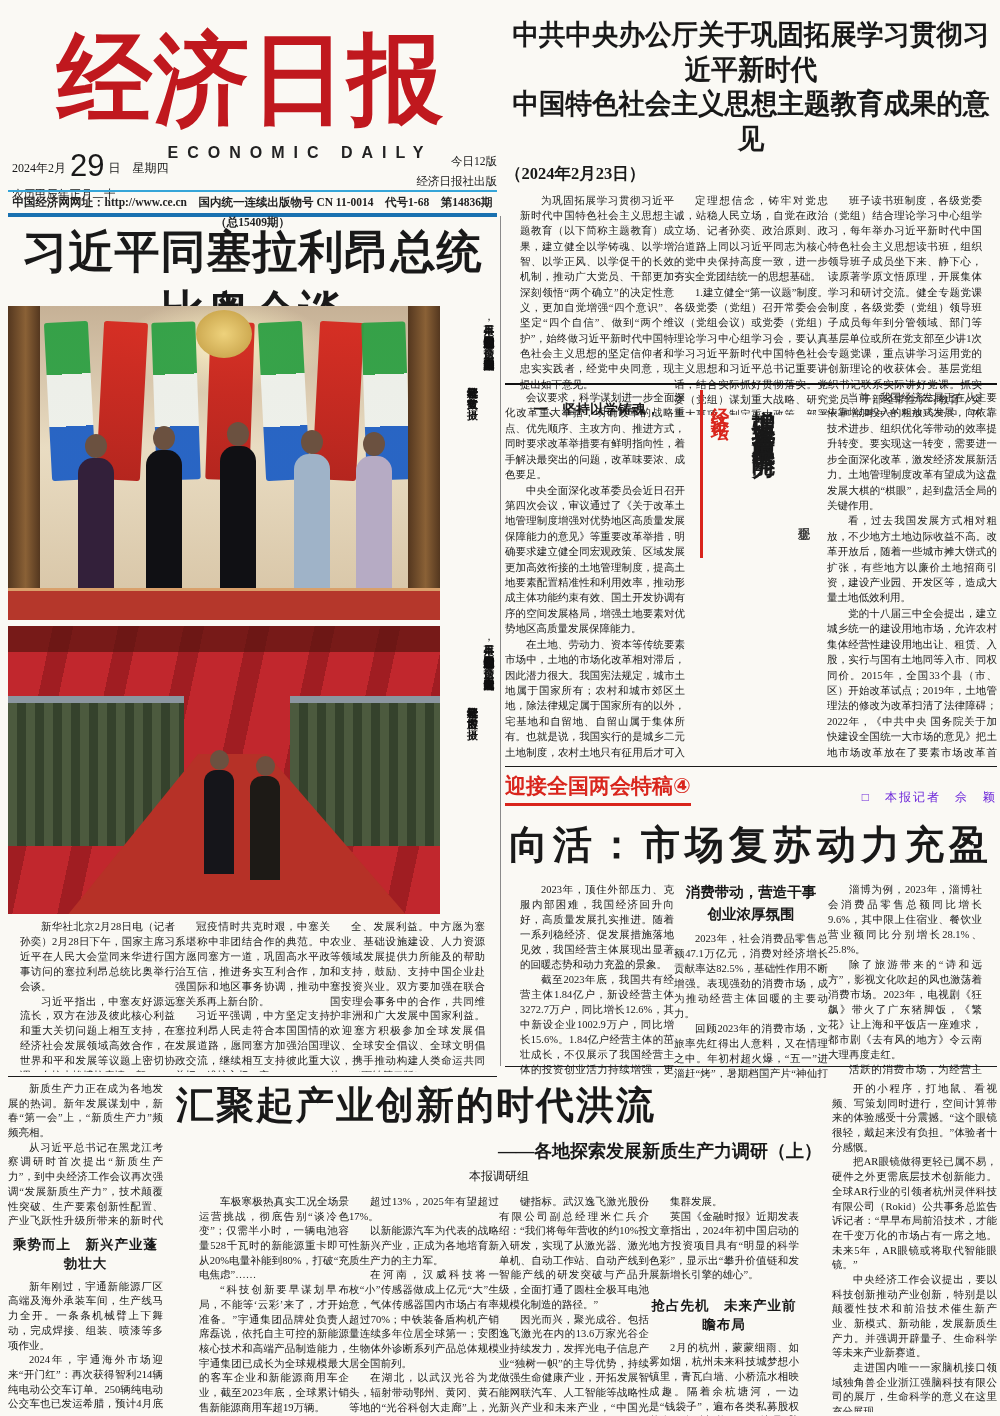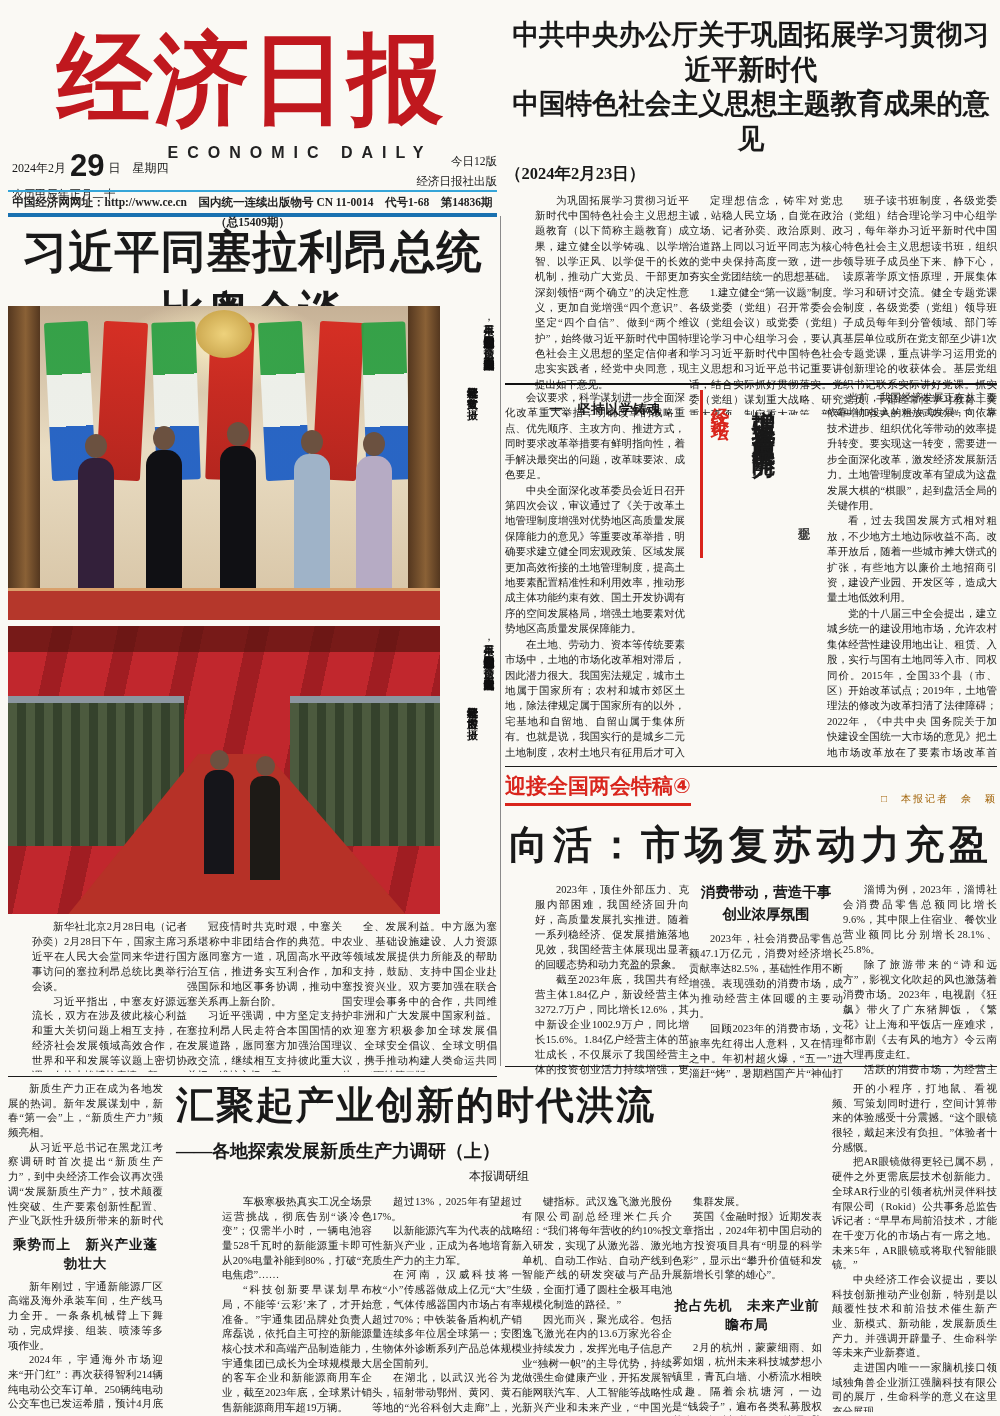--- a/index.html
+++ b/index.html
@@ -3,28 +3,28 @@
 <meta charset="utf-8">
 <style>
 *{margin:0;padding:0;box-sizing:border-box}
 html,body{width:1000px}
 body{height:1416px;position:relative;background:#faf9f4;color:#191919;
   font-family:"Liberation Serif","DejaVu Serif",serif;overflow:hidden}
 .abs{position:absolute}
 .sans{font-family:"Liberation Sans","DejaVu Sans",sans-serif}
 .just{text-align:justify;overflow:hidden}
 .just p{margin:0;text-indent:2em}
-.cols{display:flex;justify-content:flex-end}
+.cols{display:flex;justify-content:center}
 .vtext{writing-mode:vertical-rl}
 .rule{border-top:1.5px solid #1b1b1b}
 
 #brand{left:52px;top:10px;width:398px;height:142px;color:#c0181e;font-size:95px;
   font-weight:900;text-align:center;line-height:140px;letter-spacing:2px;transform:scaleY(1.04)}
 #dateblock{left:12px;top:148px;width:180px;font-size:12px}
-#dateblock .day{font-size:31px;font-weight:700;margin:0 4px;vertical-align:-4px;font-family:"Liberation Sans",sans-serif}
+#dateblock .day{font-size:31px;font-weight:400;margin:0 4px;vertical-align:-4px;font-family:"Liberation Sans",sans-serif}
 #dateblock .dl2{margin-top:3px;font-size:11.5px}
 #engtitle{left:150px;top:144px;width:300px;text-align:center;font-size:16px;
   letter-spacing:9px;font-weight:bold;color:#222}
 #edition{left:330px;top:152px;width:167px;text-align:right;font-size:11.5px;line-height:1.7}
 #infobar{left:8px;top:190px;width:489px;height:27px;border-top:2px solid #35a5d8;
   border-bottom:4px solid #1971b0;text-align:center;font-size:11.5px;line-height:20px;font-weight:bold;color:#222}
 
 #topart{left:505px;top:18px;width:492px}
 #topart .t{font-size:26.5px;font-weight:900;text-align:center;letter-spacing:0;line-height:1.3;transform:scaleY(1.05)}
 #topart .dateline{font-size:16.5px;font-weight:bold;margin:7px 0 8px}
@@ -81,36 +81,36 @@
 #forum .c2{width:170px;font-size:10.5px;line-height:1.47}
 #forum .label{height:168px;color:#d9251c;font-size:18px;font-weight:900;letter-spacing:5px;
   border-left:3px solid #d9251c;padding:4px 2px 0 5px}
 #forum .vtitle{height:372px;font-size:23px;font-weight:900;letter-spacing:3.5px;padding-top:2px}
 #forum .author{height:330px;font-size:12.5px;padding-top:128px;color:#333}
 #hr-forum{left:505px;top:766px;width:492px}
 
 #special{left:505px;top:772px;width:492px}
 #special .tagrow{display:flex;justify-content:space-between;align-items:flex-end}
 #special .tag{color:#d9251c;font-size:21px;font-weight:900;border-bottom:3px solid #d9251c;padding-bottom:3px}
-#special .byline{font-size:10px;color:#a16207;letter-spacing:2px}
+#special .byline{font-size:12px;color:#6d28d9;letter-spacing:2px}
 #special .head{text-align:center;font-size:39px;font-weight:900;letter-spacing:5px;margin:12px 0 10px}
 #special .cols{height:196px}
 #special .c{width:154px;font-size:10.5px;line-height:1.43}
 #special .subhead{font-size:14.5px;font-weight:900;text-align:center;line-height:1.5;
   white-space:pre-line;margin-bottom:5px}
 #hr-special{left:505px;top:1066px;width:492px}
 
 .bcol{font-size:10.5px;line-height:1.4}
 #bcol1{left:8px;top:1082px;width:155px;height:330px}
 #bcol1 .pa{height:148px;overflow:hidden}
 #bcol1 .pb{height:140px;overflow:hidden}
 .bsub{font-size:13.5px;font-weight:900;text-align:center;margin:6px 0;letter-spacing:1px}
 #bcenter{left:176px;top:1080px;width:646px}
 #bcenter .head{text-align:left;font-size:38px;font-weight:900;letter-spacing:2px}
-#bcenter .sub{text-align:left;font-size:18px;font-weight:bold;margin-top:8px}
+#bcenter .sub{text-align:right;font-size:18px;font-weight:bold;margin-top:8px}
 #bcenter .by{text-align:center;font-size:12px;margin-top:5px}
 #bcenter .cols{margin-top:10px;height:238px}
 #bcenter .c{width:150px}
 #bcenter .c5a{height:96px;overflow:hidden}
 #bcenter .c5b{height:118px;overflow:hidden}
 #bcol6{left:832px;top:1082px;width:165px;height:330px}
 </style>
 </head>
 <body>
 

